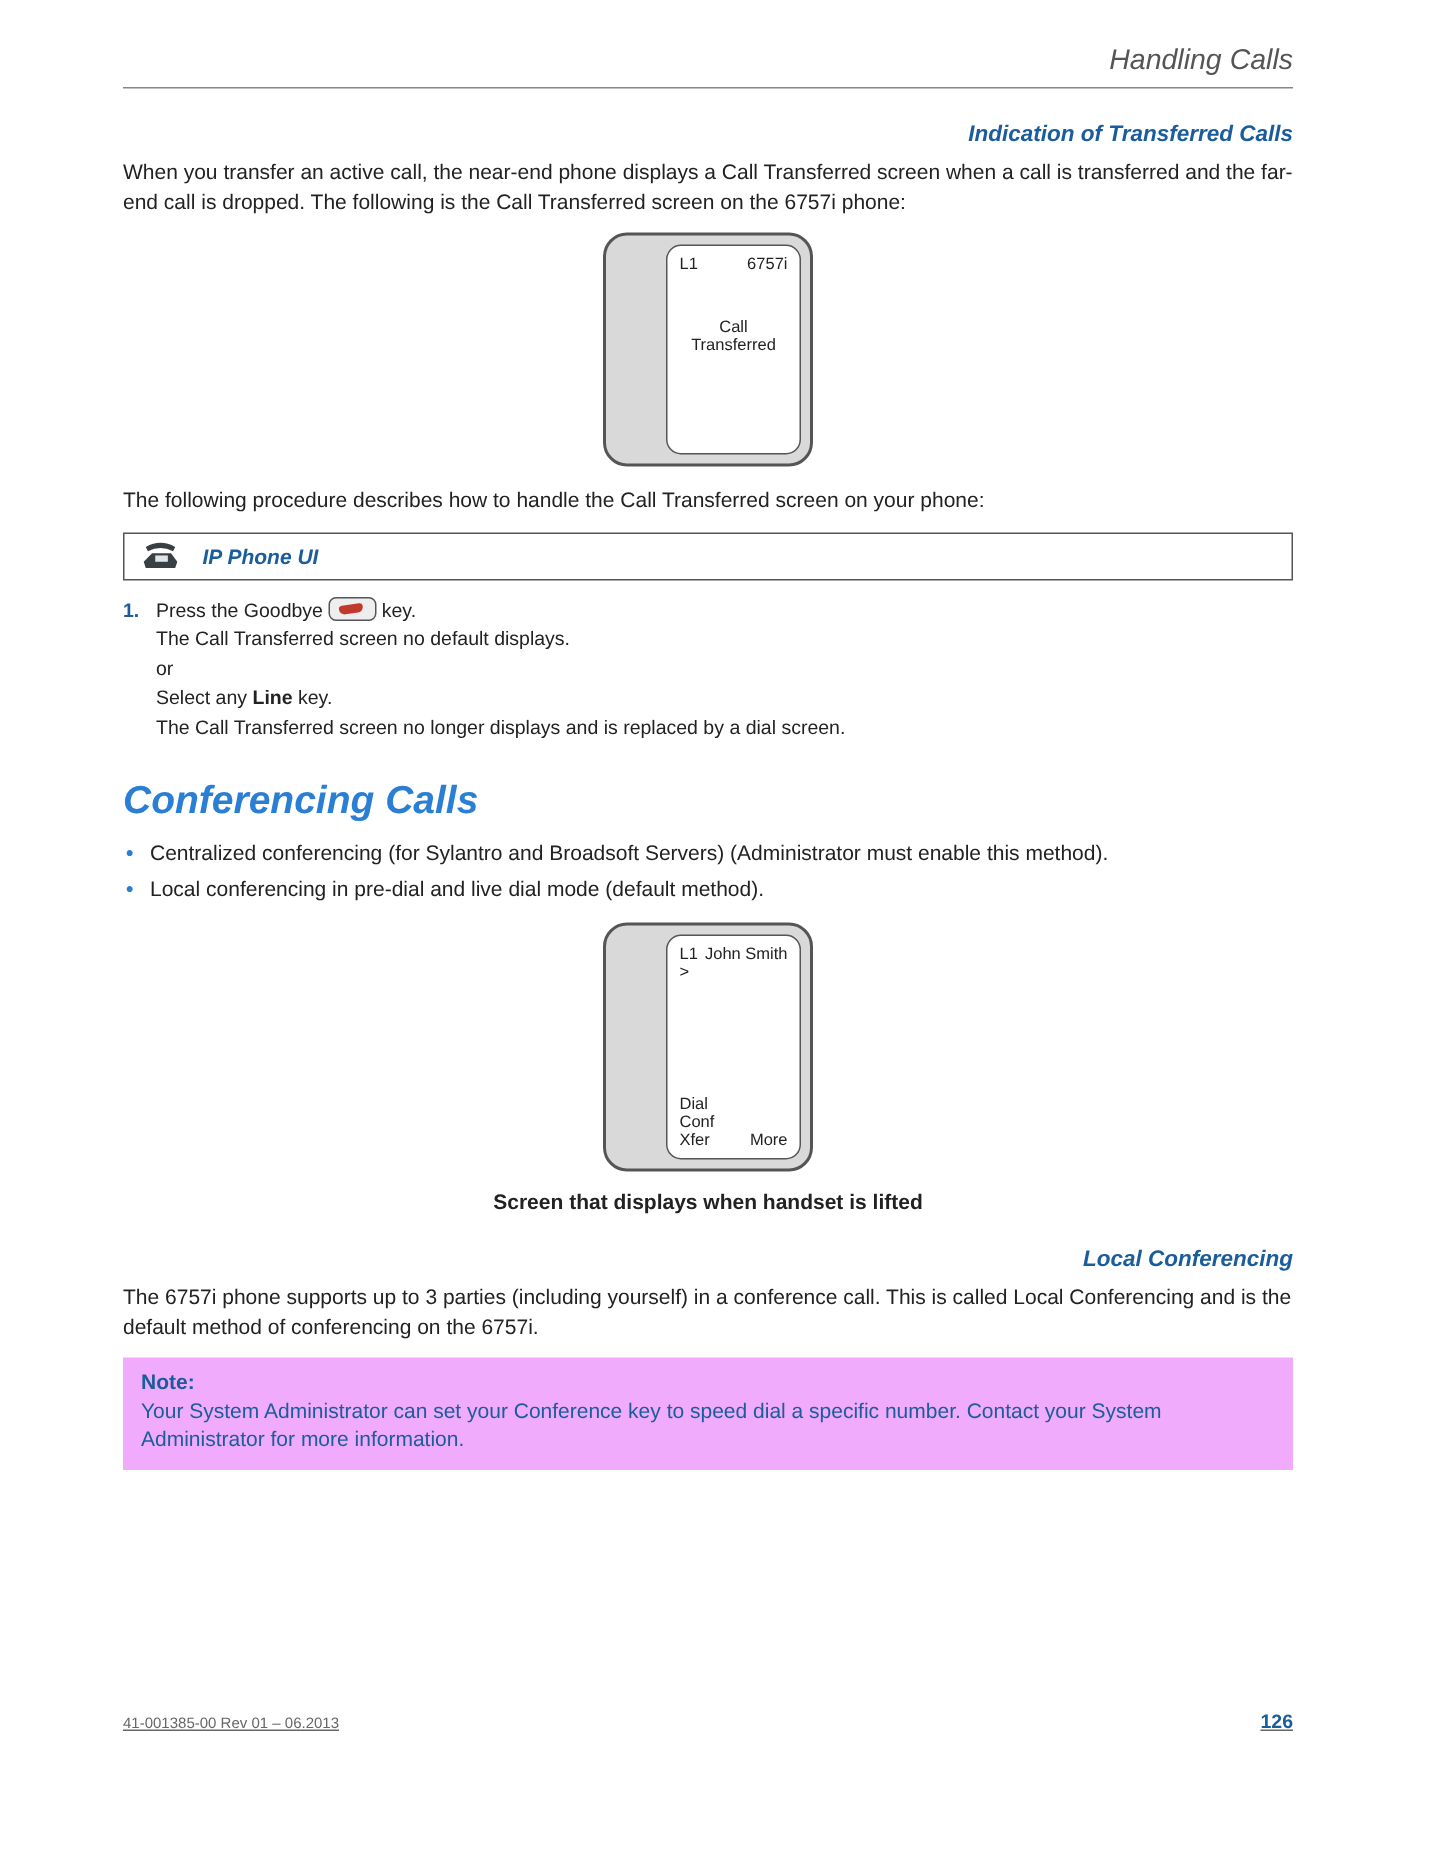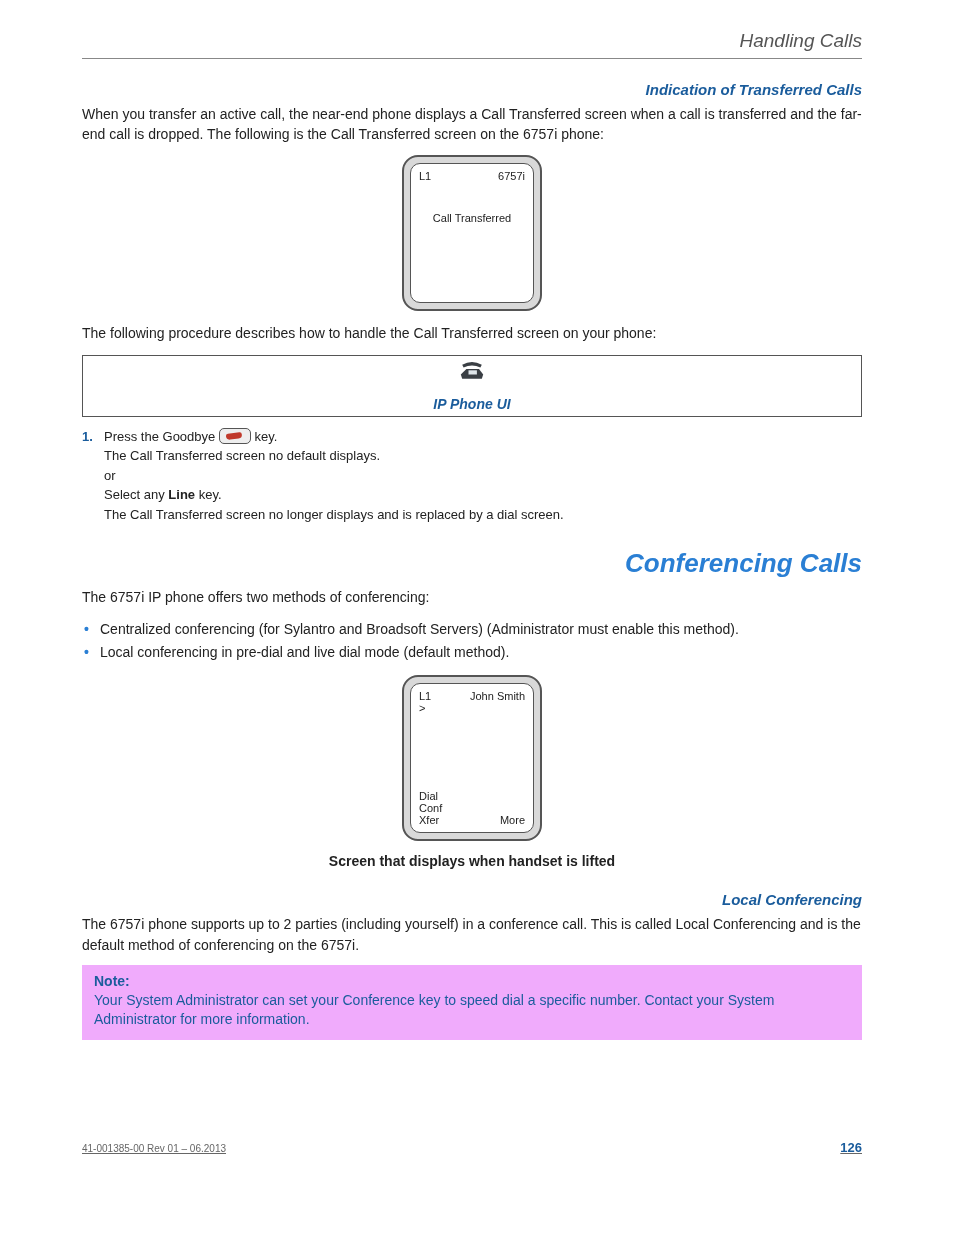--- a/index.html
+++ b/index.html
@@ -4,35 +4,35 @@
 <style>
   * { box-sizing: border-box; margin: 0; padding: 0; }
   html, body { width: 954px; height: 1235px; background: #fff; font-family: "Myriad Pro", "Segoe UI", Arial, sans-serif; color: #222; }
   .page { position: relative; width: 944px; height: 1235px; padding: 30px 82px 0 82px; }
   .running-head { text-align: right; font-style: italic; font-size: 19px; color: #555; margin-bottom: 6px; }
   .hr-top { border: none; border-top: 1px solid #888; margin-bottom: 22px; }
   .h3 { color: #1a5c9c; font-style: italic; font-weight: 700; font-size: 15px; margin-bottom: 6px; text-align: right; }
   .body { font-size: 14px; line-height: 1.45; margin-bottom: 10px; }
   .phone-wrap { display: flex; justify-content: center; margin: 10px 0 12px 0; }
   .phone { width: 140px; border: 2px solid #555; border-radius: 16px; background: #d9d9d9; padding: 6px; }
-  .phone-inner { border: 1.5px solid #555; border-radius: 10px; background: #fff; font-size: 11px; padding: 6px 8px; display: flex; flex-direction: column; }
+  .phone-inner { border: 1.5px solid #555; border-radius: 10px; background: #fff; font-size: 11px; padding: 6px 8px; display: flex; flex-direction: column; margin-left: 34px; }
   .phone1 .phone-inner { height: 140px; }
   .phone2 .phone-inner { height: 150px; }
   .phone-row { display: flex; justify-content: space-between; }
   .phone-center { text-align: center; margin-top: 30px; }
   .phone-bottom { margin-top: auto; }
-  .ui-box { border: 1px solid #555; margin: 12px 0 10px 0; padding: 4px 10px; display: flex; align-items: center; gap: 14px; flex-direction: column; }
+  .ui-box { border: 1px solid #555; margin: 12px 0 10px 0; padding: 4px 10px; display: flex; align-items: center; gap: 14px; }
   .ui-box-label { color: #1a5c9c; font-weight: 700; font-style: italic; font-size: 14px; }
   .phone-icon { width: 28px; height: 22px; }
   .ol { list-style: none; margin: 6px 0 24px 0; font-size: 13px; line-height: 1.5; }
   .ol li { position: relative; padding-left: 22px; }
   .ol .num { position: absolute; left: 0; color: #1a5c9c; font-weight: 700; }
   .goodbye-key { display: inline-block; vertical-align: middle; width: 32px; height: 16px; border: 1.5px solid #555; border-radius: 5px; background: #eee; position: relative; top: -1px; }
   .goodbye-key::after { content: ""; position: absolute; left: 6px; top: 4px; width: 16px; height: 6px; background: #c0392b; border-radius: 3px 3px 5px 5px; transform: rotate(-8deg); }
-  .h1 { color: #2a7fd4; font-weight: 700; font-style: italic; font-size: 26px; margin: 14px 0 8px 17px; text-align: right; }
+  .h1 { color: #2a7fd4; font-weight: 700; font-style: italic; font-size: 26px; margin: 14px 0 8px 0; }
   .ul { list-style: none; margin: 4px 0 10px 0; font-size: 14px; line-height: 1.7; }
   .ul li { position: relative; padding-left: 18px; }
   .ul li::before { content: "•"; position: absolute; left: 2px; color: #2a7fd4; font-weight: bold; }
   .caption { text-align: center; font-weight: 700; font-size: 14px; margin: 12px 0 22px 0; }
   .note { background: #f0abfc; padding: 8px 12px 10px 12px; margin: 8px 0; }
   .note-title { color: #1a5c9c; font-weight: 700; font-size: 14px; margin-bottom: 2px; }
   .note-body { color: #1a5c9c; font-size: 14px; line-height: 1.4; }
   .footer { position: absolute; bottom: 80px; left: 82px; right: 82px; display: flex; justify-content: space-between; align-items: baseline; font-size: 10px; color: #666; text-decoration: underline; }
   .footer .pg { color: #1a5c9c; font-weight: 700; font-size: 13px; }
   b { font-weight: 700; }
@@ -75,21 +75,20 @@
       <span class="num">1.</span>
       <span>Press the Goodbye </span><span class="goodbye-key"></span><span> key.</span><br>
       <span>The Call Transferred screen no default displays.</span><br>
       <span>or</span><br>
       <span>Select any </span><b>Line</b><span> key.</span><br>
       <span>The Call Transferred screen no longer displays and is replaced by a dial screen.</span>
     </li>
   </ol>
 
   <div class="h1">Conferencing Calls</div>
-  <p class="body">The 6757i IP phone offers two methods of conferencing:</p>
   <ul class="ul">
     <li>Centralized conferencing (for Sylantro and Broadsoft Servers) (Administrator must enable this method).</li>
     <li>Local conferencing in pre-dial and live dial mode (default method).</li>
   </ul>
 
   <div class="phone-wrap">
     <div class="phone phone2">
       <div class="phone-inner">
         <div class="phone-row">
           <span>L1</span>
@@ -104,21 +103,21 @@
             <span>More</span>
           </div>
         </div>
       </div>
     </div>
   </div>
 
   <div class="caption">Screen that displays when handset is lifted</div>
 
   <div class="h3">Local Conferencing</div>
-  <p class="body">The 6757i phone supports up to 2 parties (including yourself) in a conference call. This is called Local Conferencing and is the default method of conferencing on the 6757i.</p>
+  <p class="body">The 6757i phone supports up to 3 parties (including yourself) in a conference call. This is called Local Conferencing and is the default method of conferencing on the 6757i.</p>
 
   <div class="note">
     <div class="note-title">Note:</div>
     <div class="note-body">Your System Administrator can set your Conference key to speed dial a specific number. Contact your System Administrator for more information.</div>
   </div>
 
   <div class="footer">
     <span>41-001385-00 Rev 01 – 06.2013</span>
     <span class="pg">126</span>
   </div>

